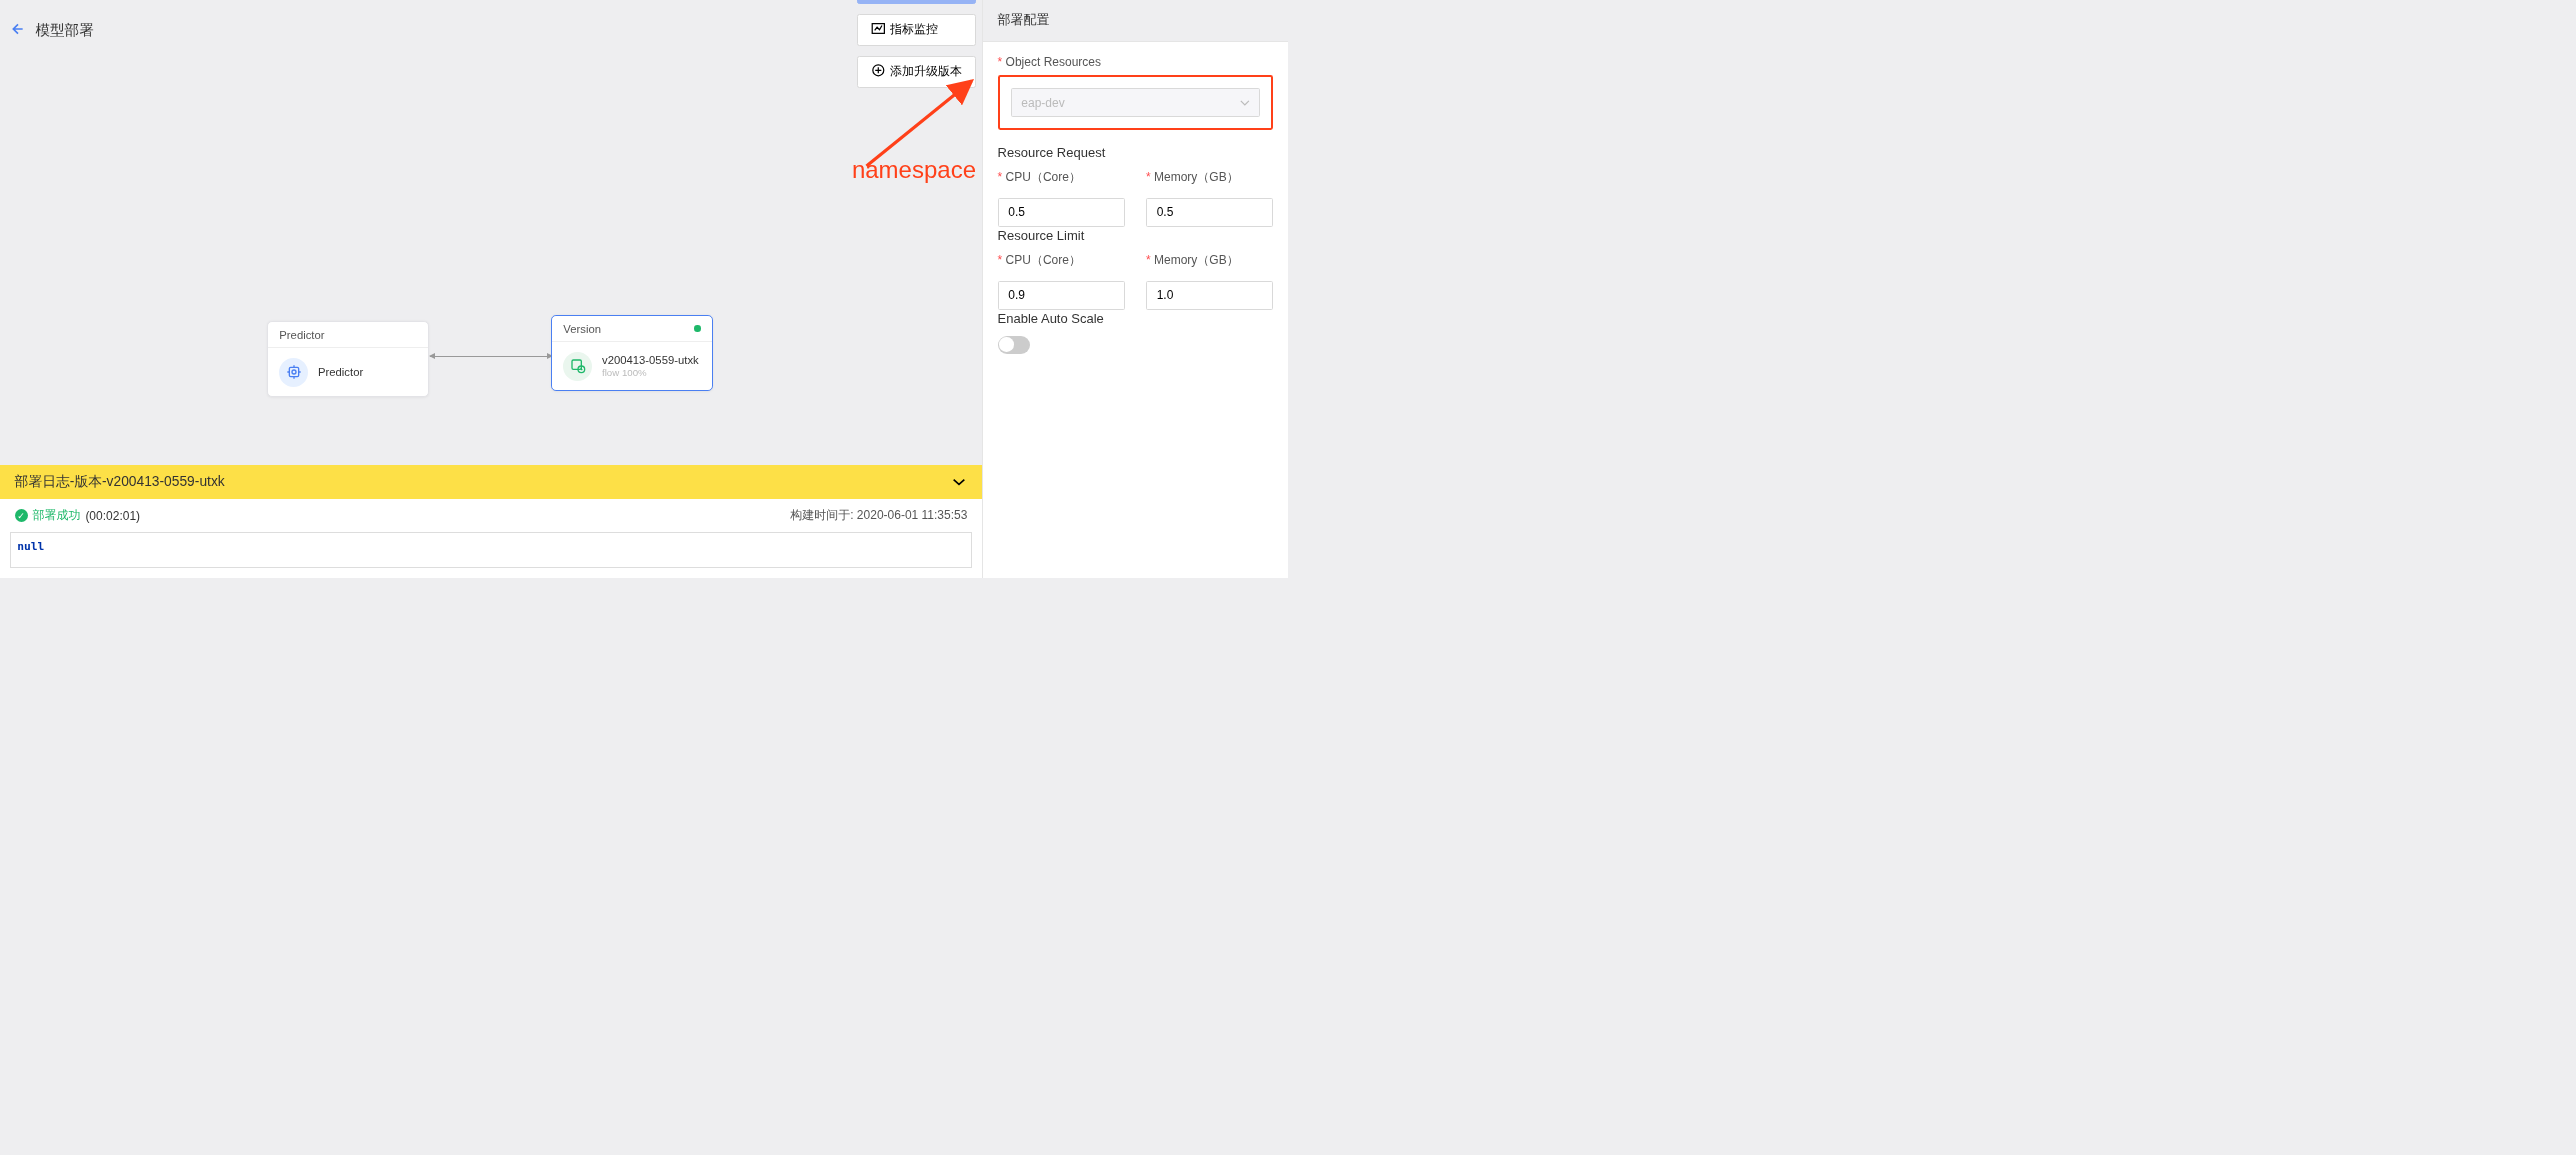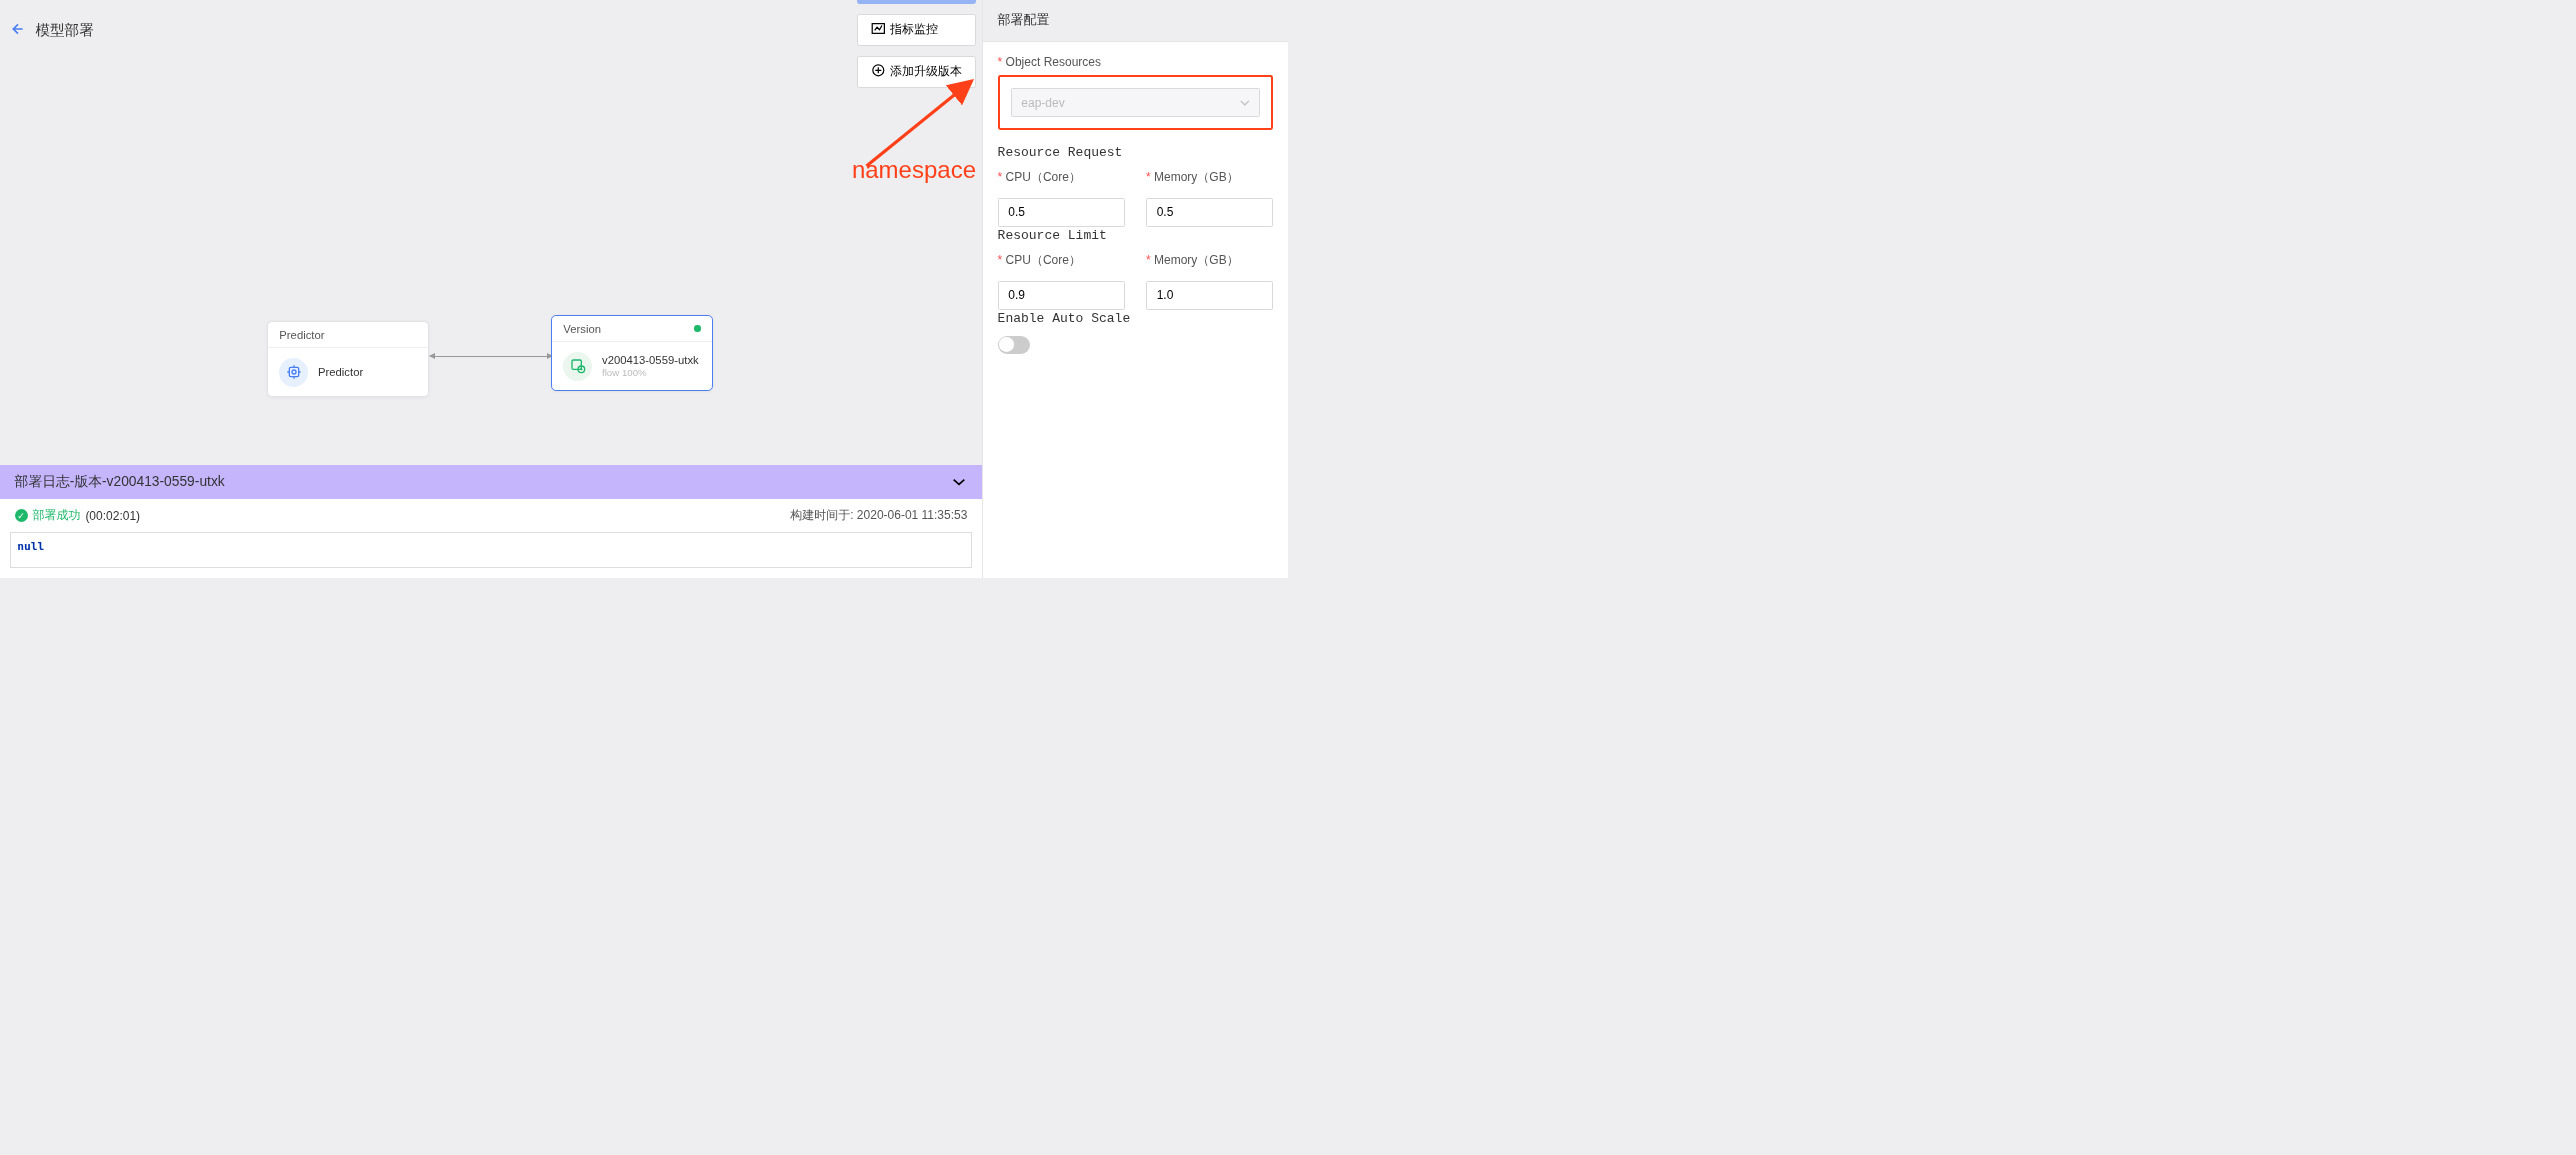--- a/index.html
+++ b/index.html
@@ -167,21 +167,21 @@
       bottom: 0;
       left: 0;
       right: 306px;
       background: white;
     }
     .log-header {
       display: flex;
       justify-content: space-between;
       align-items: center;
       padding: 8px 14.6px;
-      background: #c4b5fd;
+      background: #fde047;
       font-size: 13.8px;
       color: #333;
     }
     .chevron-icon {
       cursor: pointer;
     }
     .log-status-row {
       display: flex;
       justify-content: space-between;
       padding: 8px 14.6px;
@@ -269,21 +269,20 @@
       font-size: 12px;
       display: flex;
       justify-content: space-between;
       align-items: center;
       cursor: pointer;
     }
     .section-title {
       font-size: 13px;
       color: #333;
       margin-bottom: 9.7px;
-      font-family: Liberation Mono, monospace;
     }
     .form-row {
       display: flex;
       gap: 21px;
       margin-bottom: 1px;
     }
     .form-col {
       flex: 1;
     }
     .input-box {

